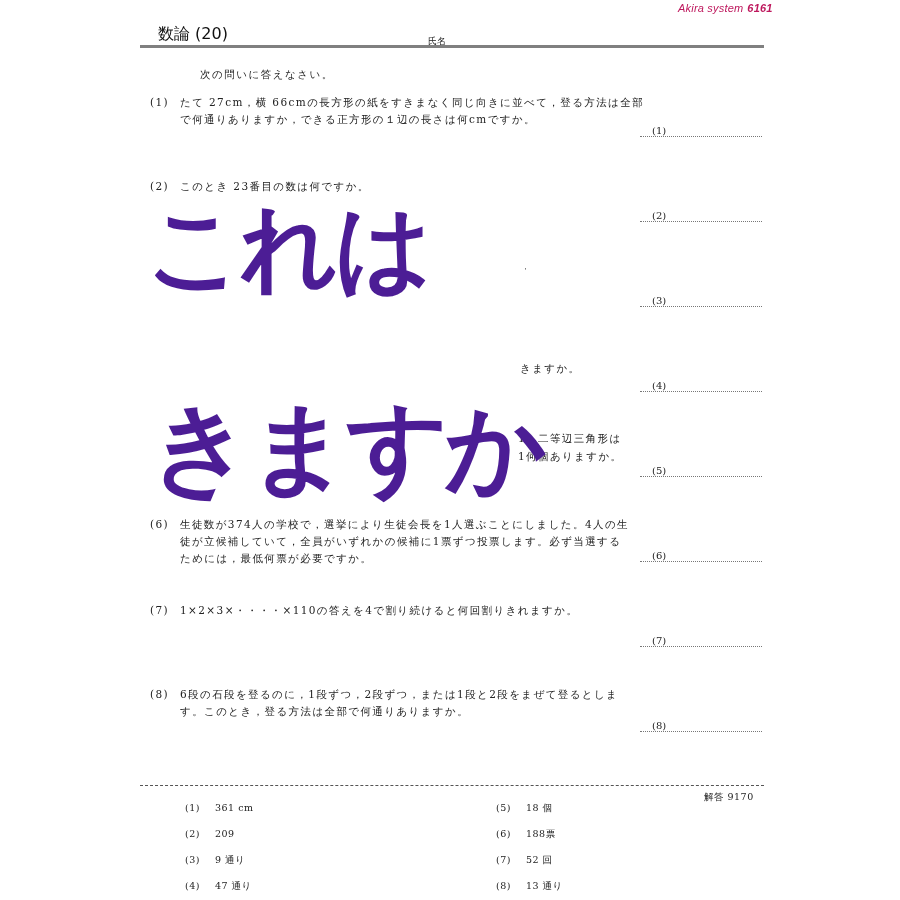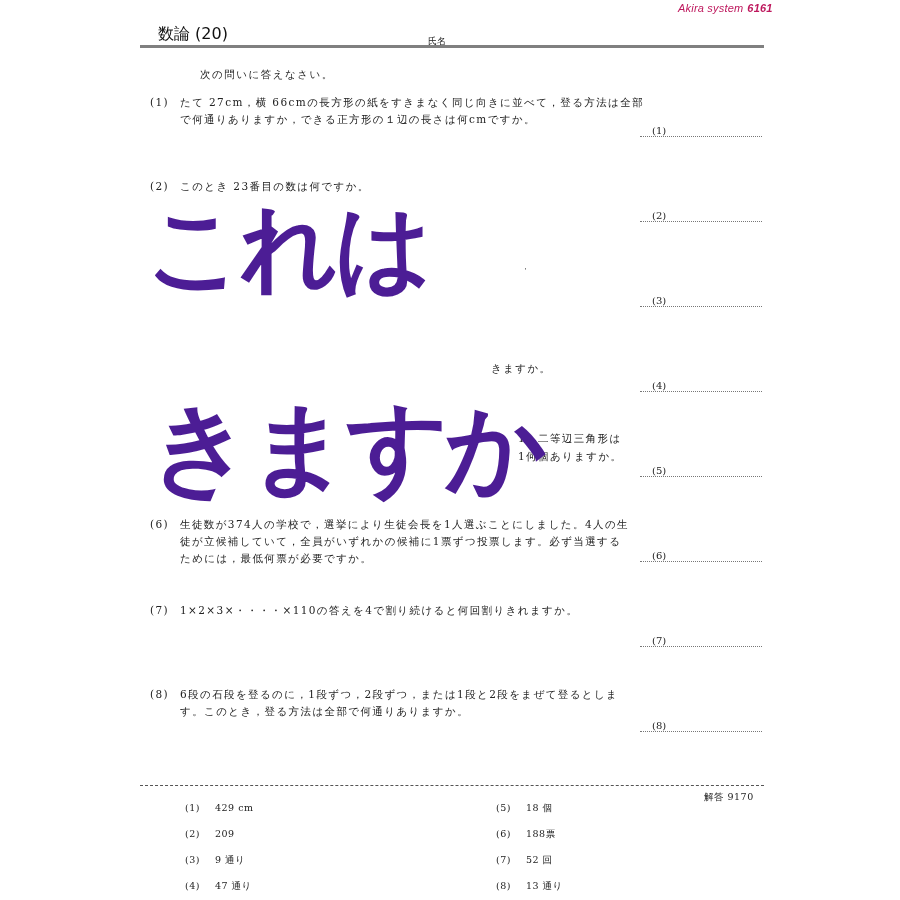--- a/index.html
+++ b/index.html
@@ -47,21 +47,21 @@
   <span class="num">(1)</span>
   <span class="text">たて 27cm，横 66cmの長方形の紙をすきまなく同じ向きに並べて，登る方法は全部で何通りありますか，できる正方形の１辺の長さは何cmですか。</span>
 </div>
 
 <div class="q" style="top:178px; width:500px;">
   <span class="num">(2)</span>
   <span class="text">このとき 23番目の数は何ですか。</span>
 </div>
 <div class="frag" style="left:522px; top:262px; font-size:7px;">，</div>
 
-<div class="frag" style="left:491px; top:362px;">きますか。</div>
+<div class="frag" style="left:520px; top:362px;">きますか。</div>
 
 <div class="frag" style="left:518px; top:432px;">1，二等辺三角形は</div>
 <div class="frag" style="left:518px; top:450px;">1何個ありますか。</div>
 
 <div class="q" style="top:516px; width:480px;">
   <span class="num">(6)</span>
   <span class="text">生徒数が374人の学校で，選挙により生徒会長を1人選ぶことにしました。4人の生徒が立候補していて，全員がいずれかの候補に1票ずつ投票します。必ず当選するためには，最低何票が必要ですか。</span>
 </div>
 
 <div class="q" style="top:602px; width:500px;">
@@ -98,21 +98,21 @@
 <div class="ans-slot" style="top:717px;">
     <span>(8)</span>
   </div>
 
 <div class="watermark wm1">これは</div>
 <div class="watermark wm2">きますか</div>
 
 <div class="cut-line"></div>
 <div class="key-label">解答 9170</div>
 
-<div class="key" style="left:185px; top:802px;"><span class="kn">(1)</span><span>429 cm</span></div>
+<div class="key" style="left:185px; top:802px;"><span class="kn">(1)</span><span>361 cm</span></div>
 <div class="key" style="left:185px; top:828px;"><span class="kn">(2)</span><span>209</span></div>
 <div class="key" style="left:185px; top:854px;"><span class="kn">(3)</span><span>9 通り</span></div>
 <div class="key" style="left:185px; top:880px;"><span class="kn">(4)</span><span>47 通り</span></div>
 
 <div class="key" style="left:496px; top:802px;"><span class="kn">(5)</span><span>18 個</span></div>
 <div class="key" style="left:496px; top:828px;"><span class="kn">(6)</span><span>188票</span></div>
 <div class="key" style="left:496px; top:854px;"><span class="kn">(7)</span><span>52 回</span></div>
 <div class="key" style="left:496px; top:880px;"><span class="kn">(8)</span><span>13 通り</span></div>
 
 </body></html>

